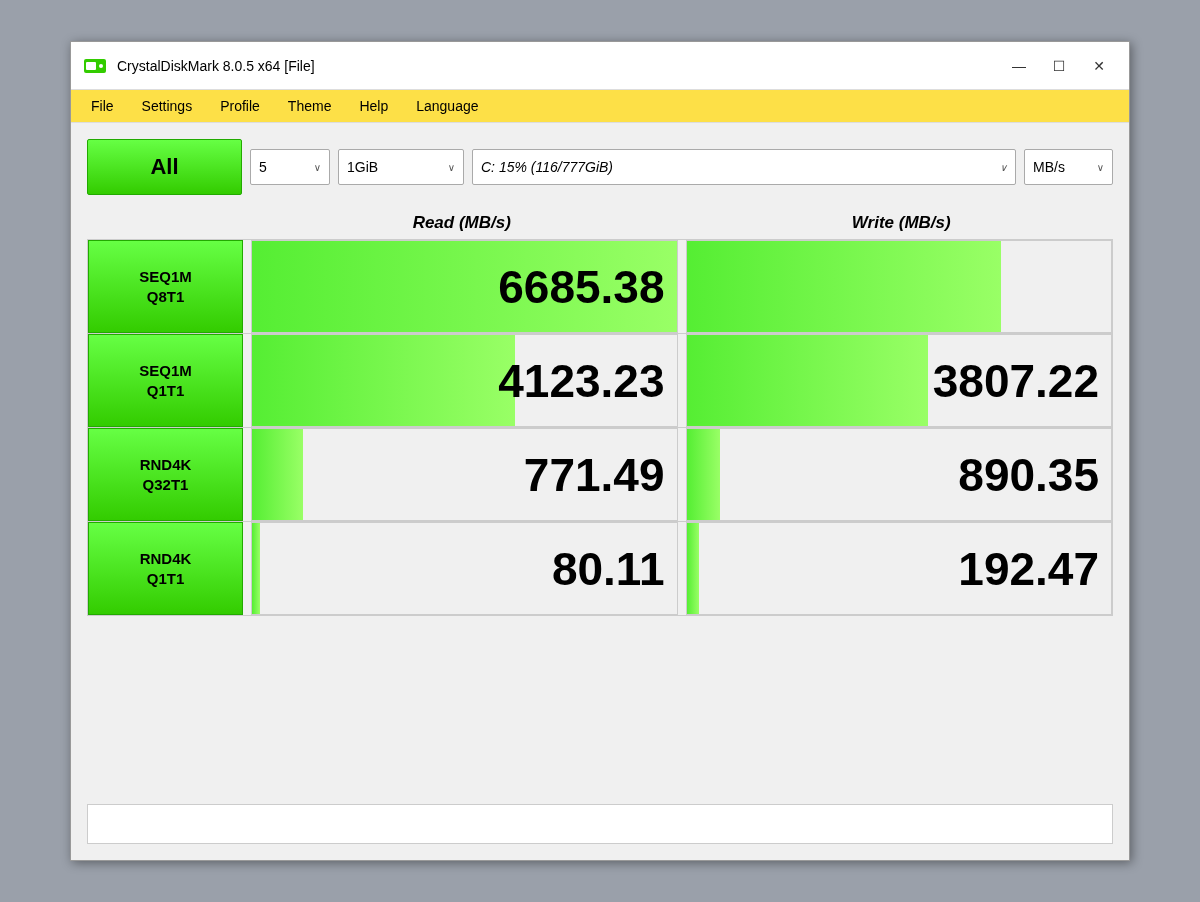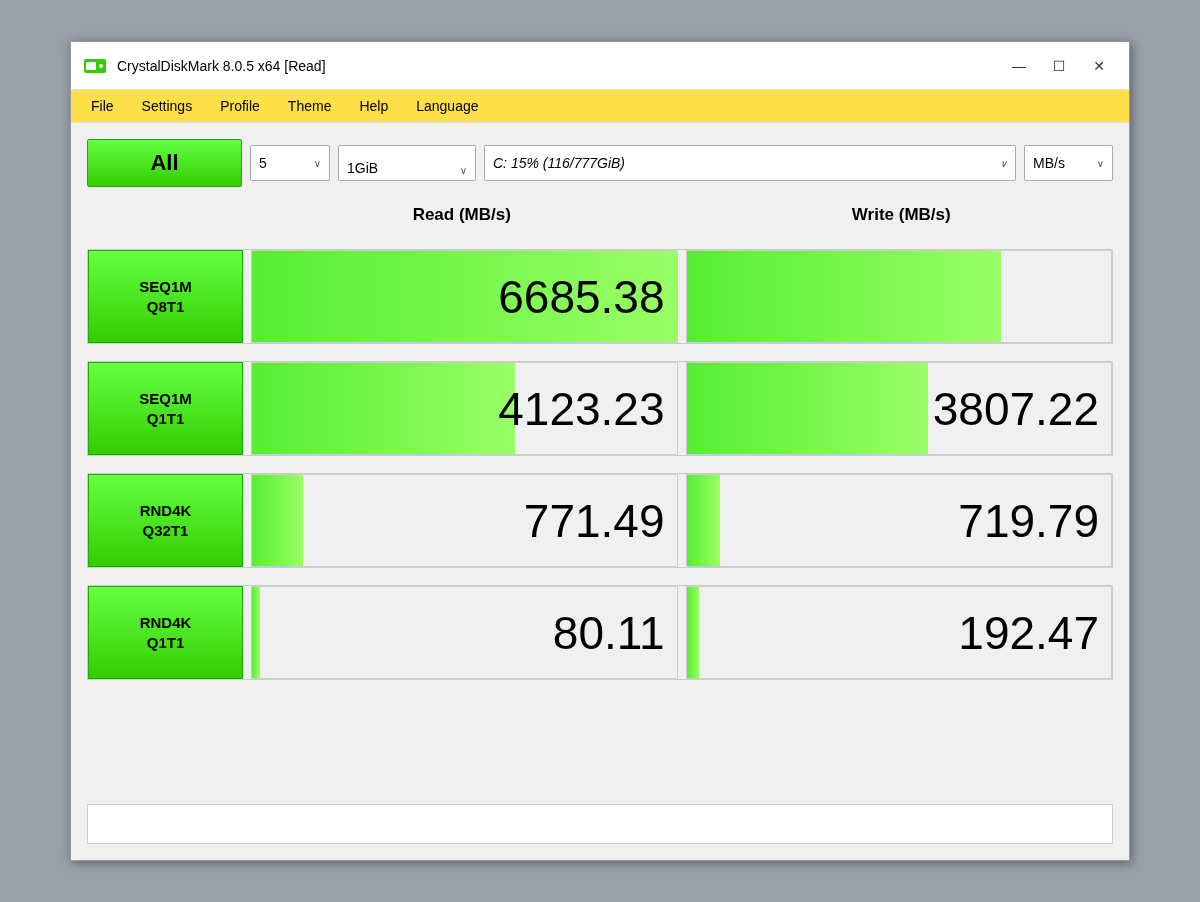--- a/index.html
+++ b/index.html
@@ -99,44 +99,43 @@
       margin-bottom: 4px;
     }
 
     .btn-all {
       background: linear-gradient(to bottom, #66ff44, #33cc00);
       border: 1px solid #22aa00;
       color: #000;
       font-size: 22px;
       font-weight: bold;
       width: 155px;
-      height: 48px;
+      height: 56px;
       cursor: pointer;
       border-radius: 2px;
     }
 
     .dropdown {
       border: 1px solid #aaa;
       background: #fff;
       padding: 4px 8px;
       font-size: 14px;
       cursor: pointer;
       border-radius: 2px;
       display: flex;
       align-items: center;
       gap: 4px;
     }
     .dropdown-small {
       width: 80px;
       height: 36px;
     }
     .dropdown-medium {
-      width: 138px;
+      width: 126px;
       height: 36px;
-      align-items: flex-end;
     }
     .dropdown-large {
       flex: 1;
       height: 36px;
       font-style: italic;
     }
     .dropdown-unit {
       width: 89px;
       height: 36px;
     }
@@ -151,37 +150,37 @@
       display: flex;
       flex-direction: column;
       gap: 0;
       flex: 1;
     }
 
     .header-row {
       display: flex;
       gap: 16px;
       margin-left: 163px;
+      font-style: italic;
     }
     .header-cell {
       flex: 1;
       text-align: center;
       font-size: 17px;
       font-weight: bold;
       padding: 6px 0;
       color: #000;
     }
 
     .bench-row {
       display: flex;
       align-items: stretch;
       gap: 0;
       border: 1px solid #ccc;
       margin-bottom: -1px;
-      margin-top: 18px;
     }
 
     .row-label {
       width: 155px;
       min-width: 155px;
       background: linear-gradient(to bottom, #66ff44, #33cc00);
       border: 1px solid #22aa00;
       display: flex;
       flex-direction: column;
       align-items: center;
@@ -217,21 +216,21 @@
       top: 0;
       bottom: 0;
       background: linear-gradient(to right, #55ee33, #99ff66);
       z-index: 0;
     }
 
     .bench-value {
       position: relative;
       z-index: 1;
       font-size: 46px;
-      font-weight: normal;
+      font-weight: bold;
       color: #000;
       font-family: Arial, sans-serif;
     }
 
     
     .bench-row { height: 95px; }
 
     .status-bar {
       border: 1px solid #ccc;
       background: #fff;
@@ -245,21 +244,21 @@
 <div class="window">
 
   <div class="title-bar">
     <div class="title-bar-left">
 
       <svg class="app-icon" viewBox="0 0 24 24">
         <rect x="1" y="5" width="22" height="14" rx="2" fill="#33cc00"></rect>
         <rect x="3" y="8" width="10" height="8" rx="1" fill="white"></rect>
         <circle cx="18" cy="12" r="2" fill="white"></circle>
       </svg>
-      <span class="title-text">CrystalDiskMark 8.0.5 x64 [Read]</span>
+      <span class="title-text">CrystalDiskMark 8.0.5 x64 [File]</span>
     </div>
     <div class="title-bar-controls">
       <button class="win-btn">—</button>
       <button class="win-btn">☐</button>
       <button class="win-btn close">✕</button>
     </div>
   </div>
 
   <div class="menu-bar">
     <span class="menu-item">File</span>
@@ -341,21 +340,21 @@
           <span>RND4K</span>
           <span>Q32T1</span>
         </div>
         <div class="bench-cells">
           <div class="bench-cell">
             <div class="bench-cell-bg" style="width: 12%;"></div>
             <span class="bench-value">771.49</span>
           </div>
           <div class="bench-cell">
             <div class="bench-cell-bg" style="width: 8%;"></div>
-            <span class="bench-value">719.79</span>
+            <span class="bench-value">890.35</span>
           </div>
         </div>
       </div>
 
       <div class="bench-row">
         <div class="row-label">
           <span>RND4K</span>
           <span>Q1T1</span>
         </div>
         <div class="bench-cells">

